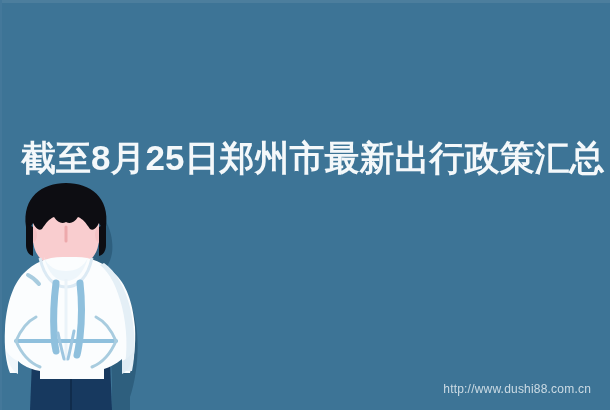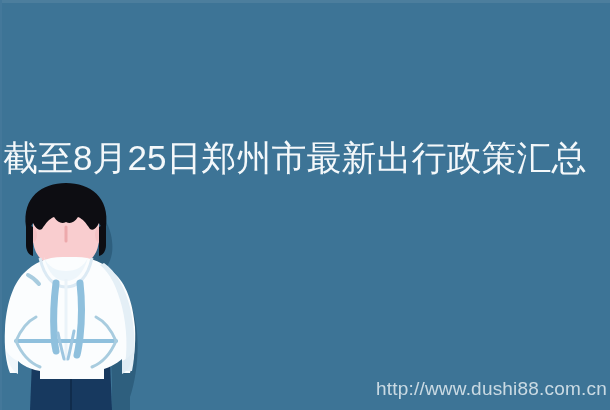--- a/index.html
+++ b/index.html
@@ -29,38 +29,38 @@
     left: 0;
     top: 0;
     width: 2px;
     height: 410px;
     background: #44789a;
   }
 
   
   .headline {
     position: absolute;
-    left: 3px;
+    left: 21px;
     top: 136px;
     width: 568px;
     color: #f4f8fa;
     font-size: 35px;
     line-height: 44px;
     letter-spacing: 0px;
     white-space: nowrap;
-    font-weight: 400;
+    font-weight: 700;
   }
 
   
   .watermark {
     position: absolute;
-    right: 3px;
+    right: 19px;
     bottom: 12px;
     color: rgba(233, 240, 244, 0.82);
-    font-size: 19px;
+    font-size: 12px;
     line-height: 18px;
     letter-spacing: 0.2px;
     white-space: nowrap;
   }
 
   
   .figure {
     position: absolute;
     left: 0px;
     top: 183px;

